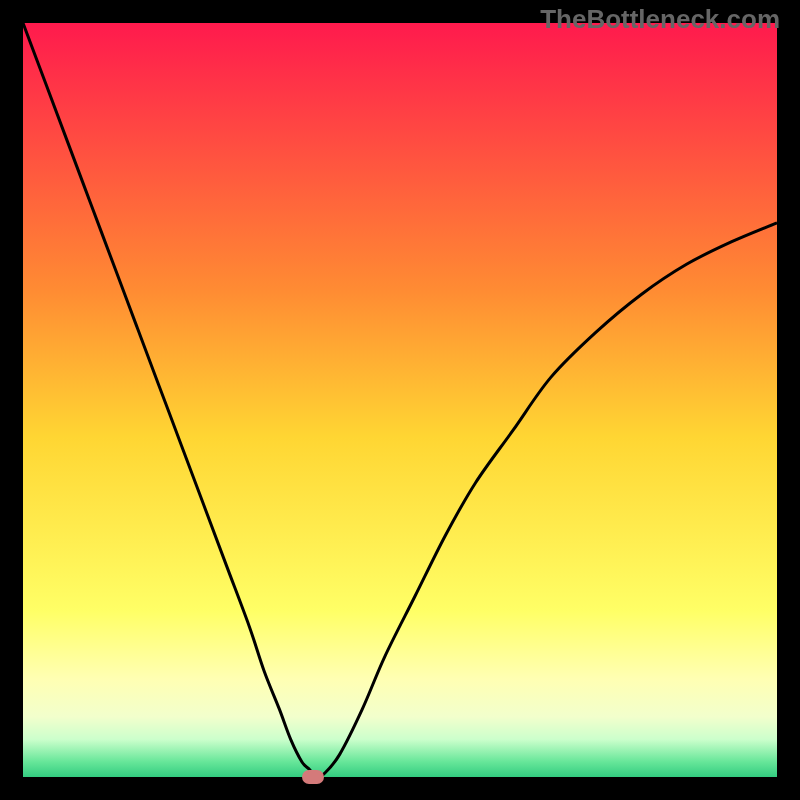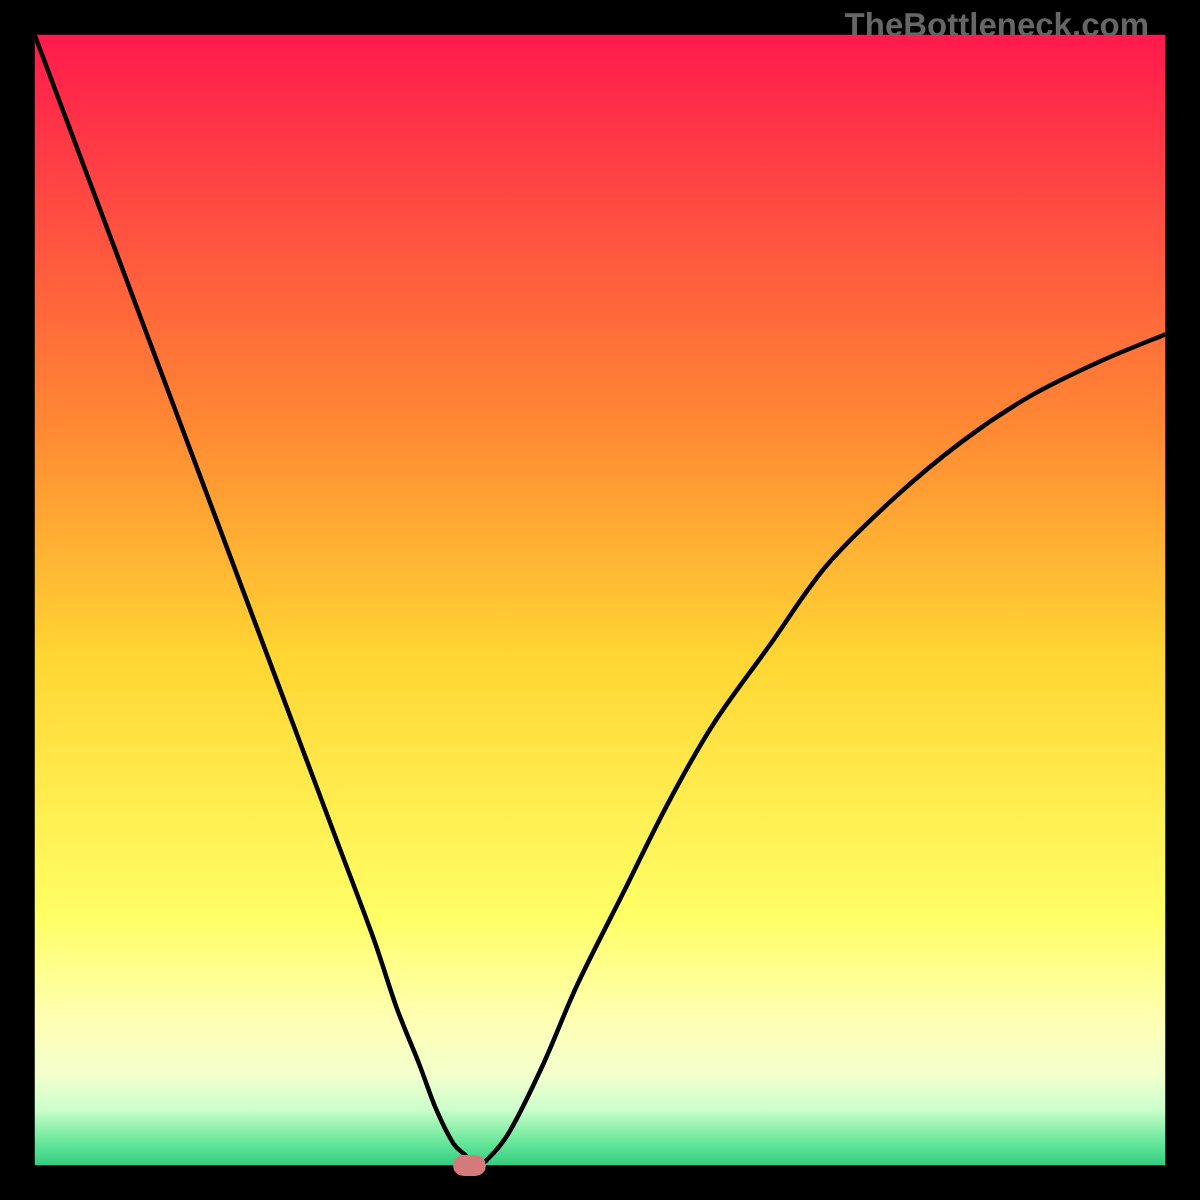--- a/index.html
+++ b/index.html
@@ -1,22 +1,22 @@
 <!DOCTYPE html>
 <html><head>
 <meta charset="utf-8">
 <style>
   * { margin: 0; padding: 0; box-sizing: border-box; }
   body { width: 800px; height: 800px; background: #000; position: relative; overflow: hidden; }
   .watermark {
     position: absolute;
     top: 4px;
-    right: 34px;
+    right: 20px;
     font-family: Arial, sans-serif;
-    font-size: 22px;
+    font-size: 26px;
     font-weight: 600;
     color: #666;
     z-index: 10;
   }
   .chart-area {
     position: absolute;
     top: 23px;
     left: 23px;
     width: 754px;
     height: 754px;

